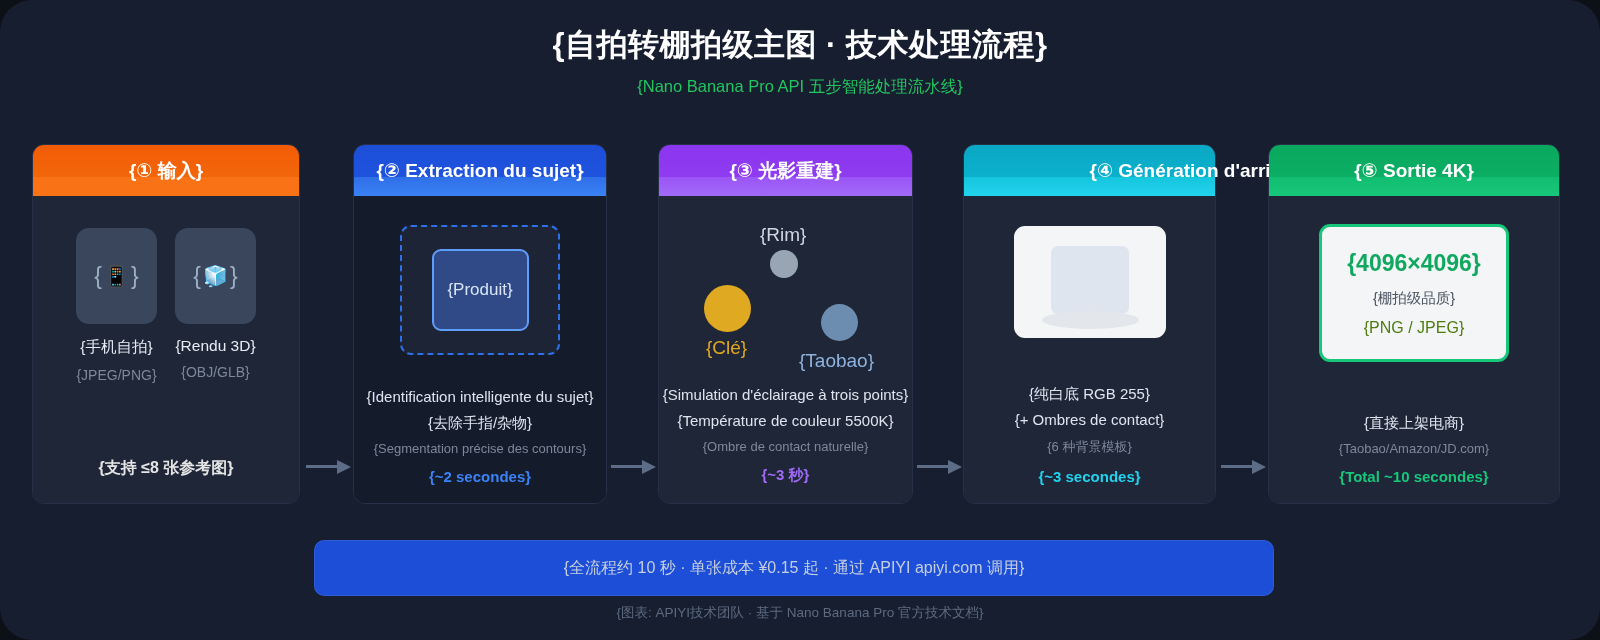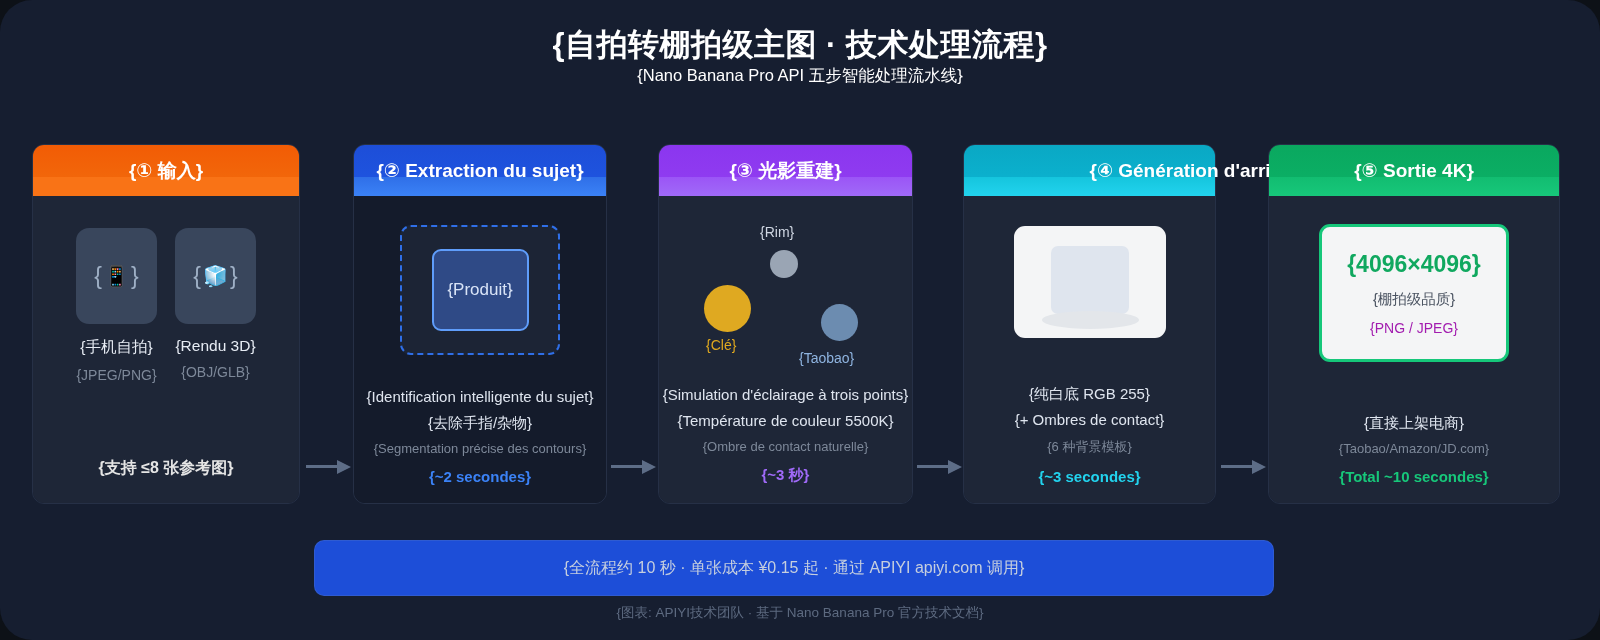--- a/index.html
+++ b/index.html
@@ -18,21 +18,22 @@
     overflow: hidden;
   }
 
   
   #head { padding-top: 26px; text-align: center; }
   #title {
     font-size: 31px; font-weight: bold; color: #ffffff;
     letter-spacing: .5px; line-height: 1.25;
   }
   #subtitle {
-    font-size: 16.5px; color: #ffffff; font-weight: 400;
+    margin-top: 11px;
+    font-size: 16.5px; color: #22c55e; font-weight: 400;
   }
 
   
   #flow {
     position: absolute; left: 0; top: 144px;
     width: 1600px; height: 360px;
   }
   .card {
     position: absolute; top: 0;
     height: 360px;
@@ -125,21 +126,21 @@
     background: #2f4a86;
     border: 2px solid #5f9dfb;
     border-radius: 9px;
     display: flex; align-items: center; justify-content: center;
     font-size: 17px; color: #d9e4f7;
   }
 
   
   .lightstage { position: relative; width: 100%; height: 160px; margin-top: 6px; }
   .dot { position: absolute; border-radius: 50%; }
-  .dotlabel { position: absolute; font-size: 14px; white-space: nowrap; }
+  .dotlabel { position: absolute; font-size: 19px; white-space: nowrap; }
   #rim-dot   { width: 28px; height: 28px; background: #9aa5b4; left: 111px; top: 48px; }
   #rim-lab   { color: #cfd6e2; left: 101px; top: 22px; }
   #key-dot   { width: 47px; height: 47px; background: #dfa921; left: 45px; top: 83px; }
   #key-lab   { color: #e0a91f; left: 47px; top: 135px; }
   #fill-dot  { width: 37px; height: 37px; background: #6c8cb0; left: 162px; top: 102px; }
   #fill-lab  { color: #8fb4e0; left: 140px; top: 148px; }
 
   
   .whitebox {
     margin-top: 30px;
@@ -163,21 +164,21 @@
   .outbox {
     margin-top: 28px;
     width: 190px; height: 138px;
     background: #f4f5f6;
     border: 3px solid #16c77a;
     border-radius: 11px;
     display: flex; flex-direction: column; align-items: center; justify-content: center;
   }
   .outbox .res { font-size: 23px; font-weight: bold; color: #10a85f; white-space: nowrap; }
   .outbox .q   { font-size: 14.5px; color: #4a5361; margin-top: 12px; white-space: nowrap; }
-  .outbox .fmt { font-size: 14px; color: #a21caf; margin-top: 11px; white-space: nowrap; }
+  .outbox .fmt { font-size: 16px; color: #4d7c0f; margin-top: 11px; white-space: nowrap; }
 
   
   .arrow { position: absolute; top: 316px; height: 14px; width: 46px; }
   .arrow .shaft {
     position: absolute; left: 0; top: 5px; width: 33px; height: 3px;
     background: #5d6d87;
   }
   .arrow .headtri {
     position: absolute; left: 31px; top: 0;
     width: 0; height: 0;

